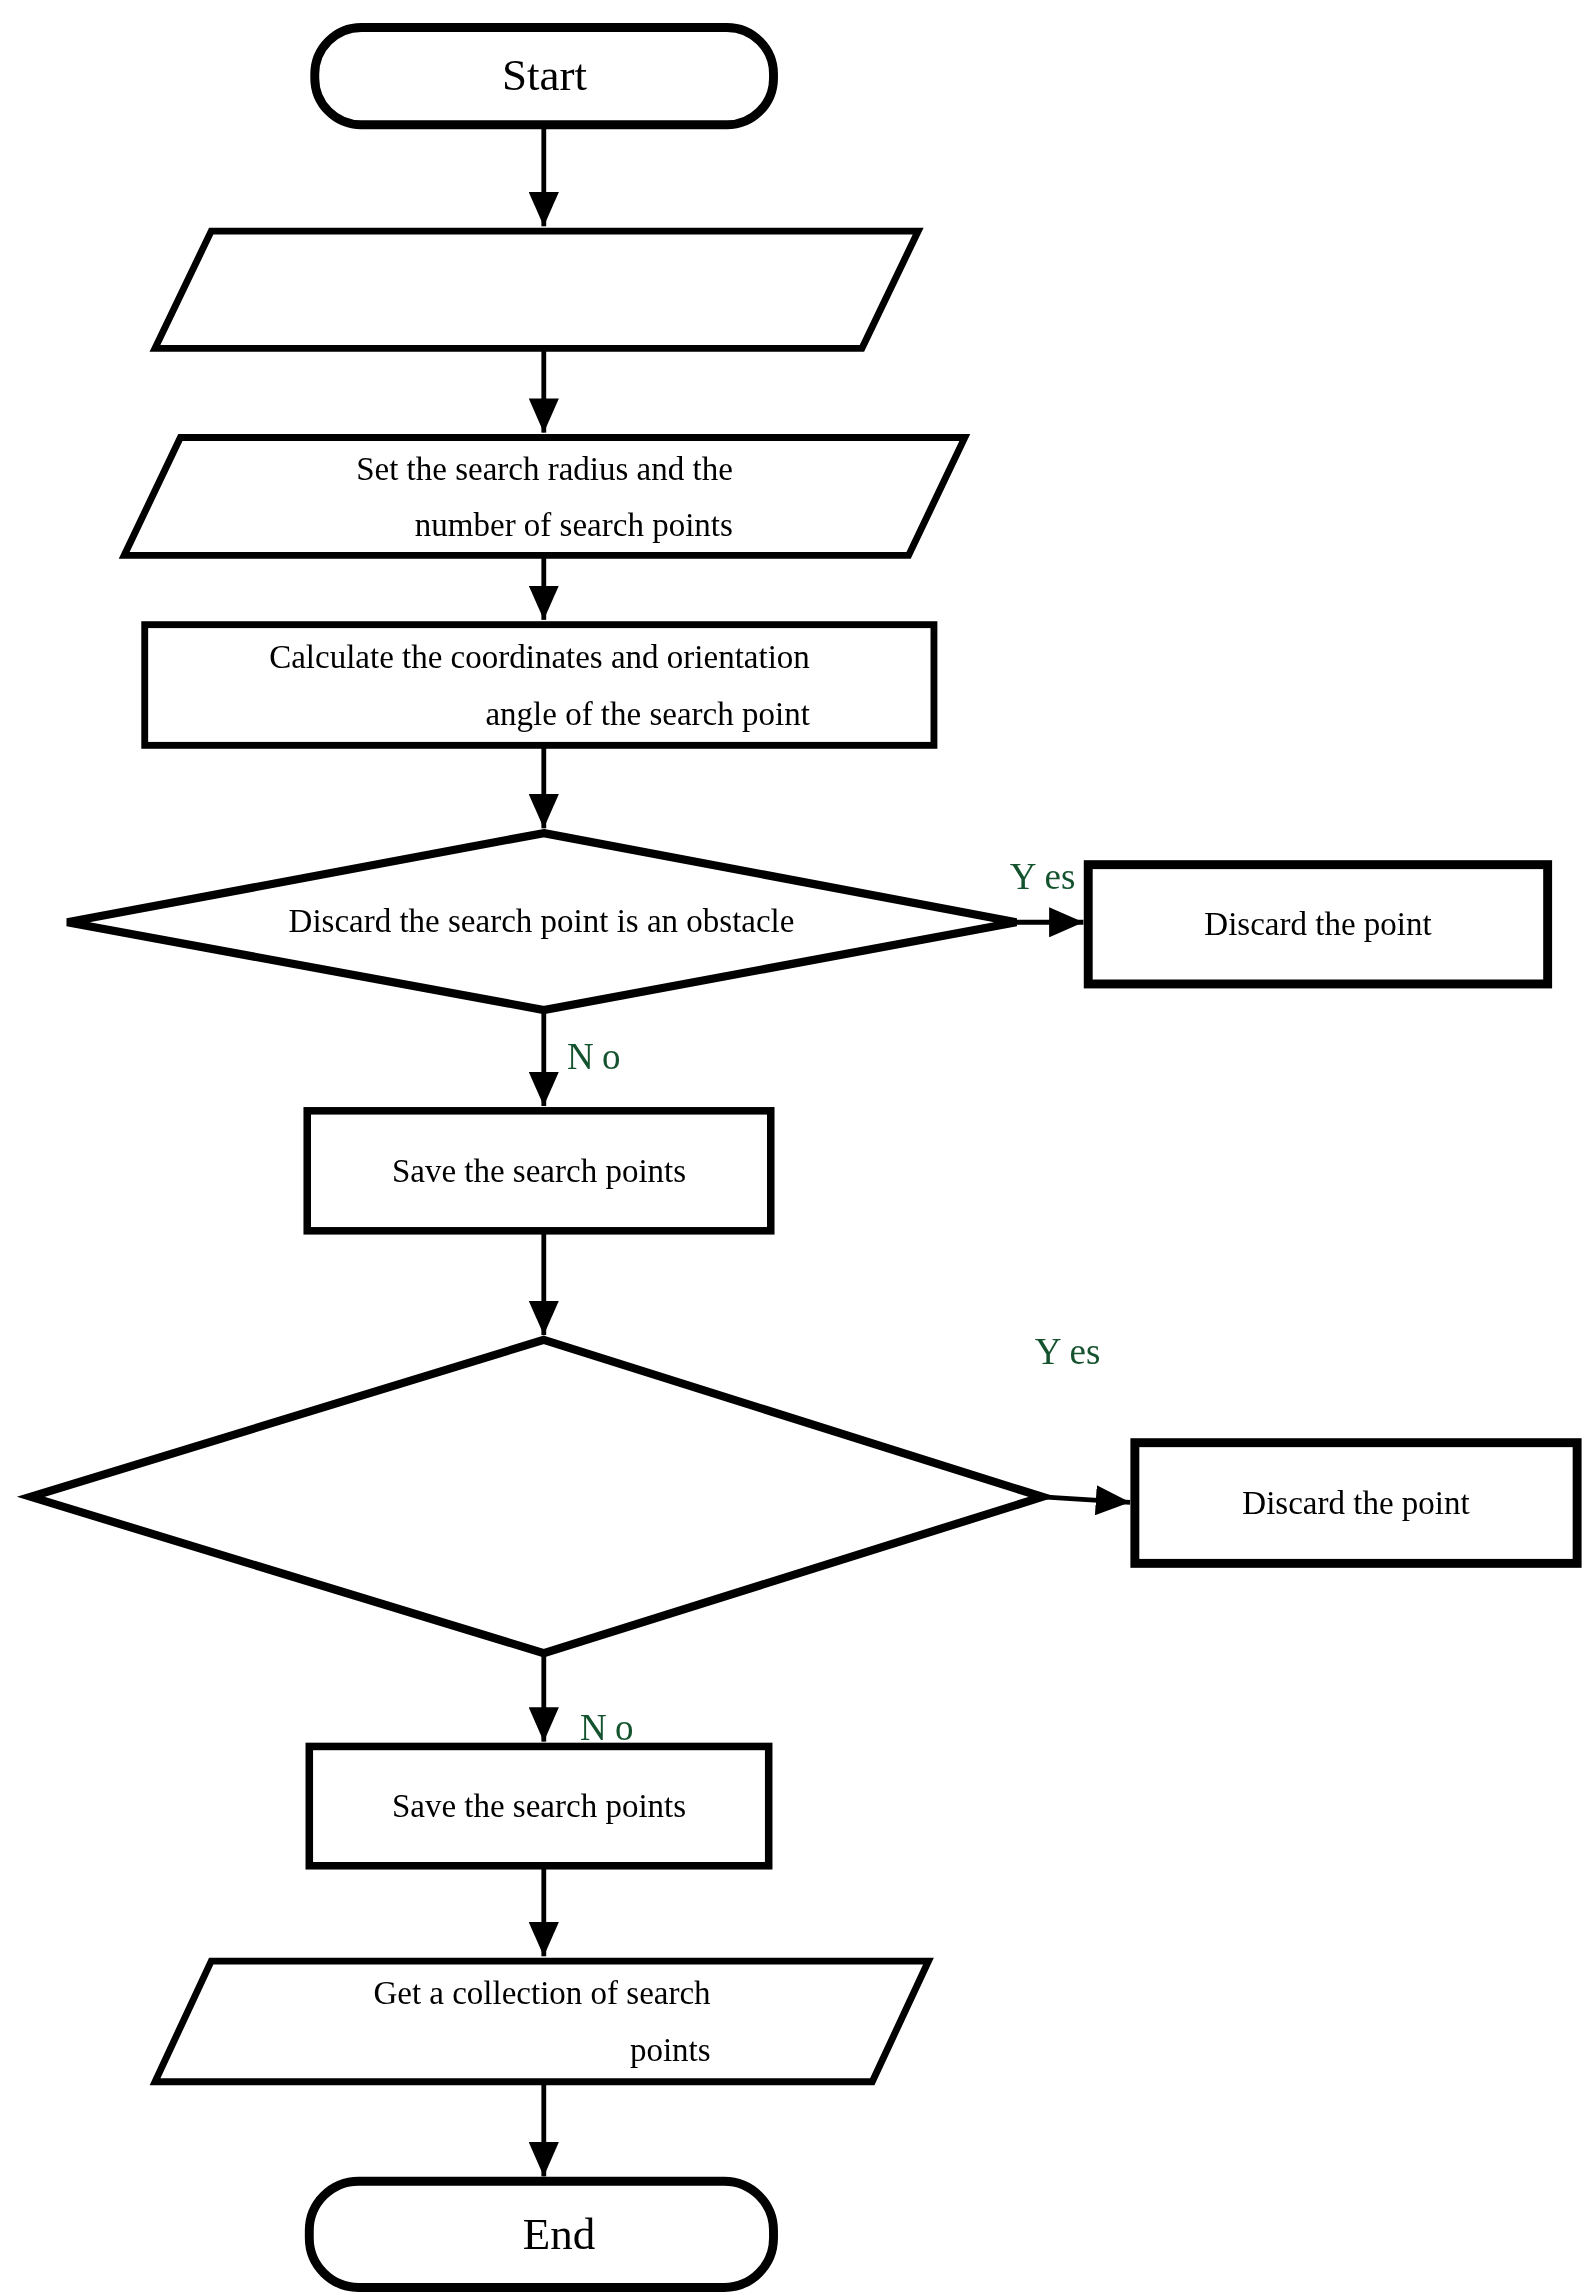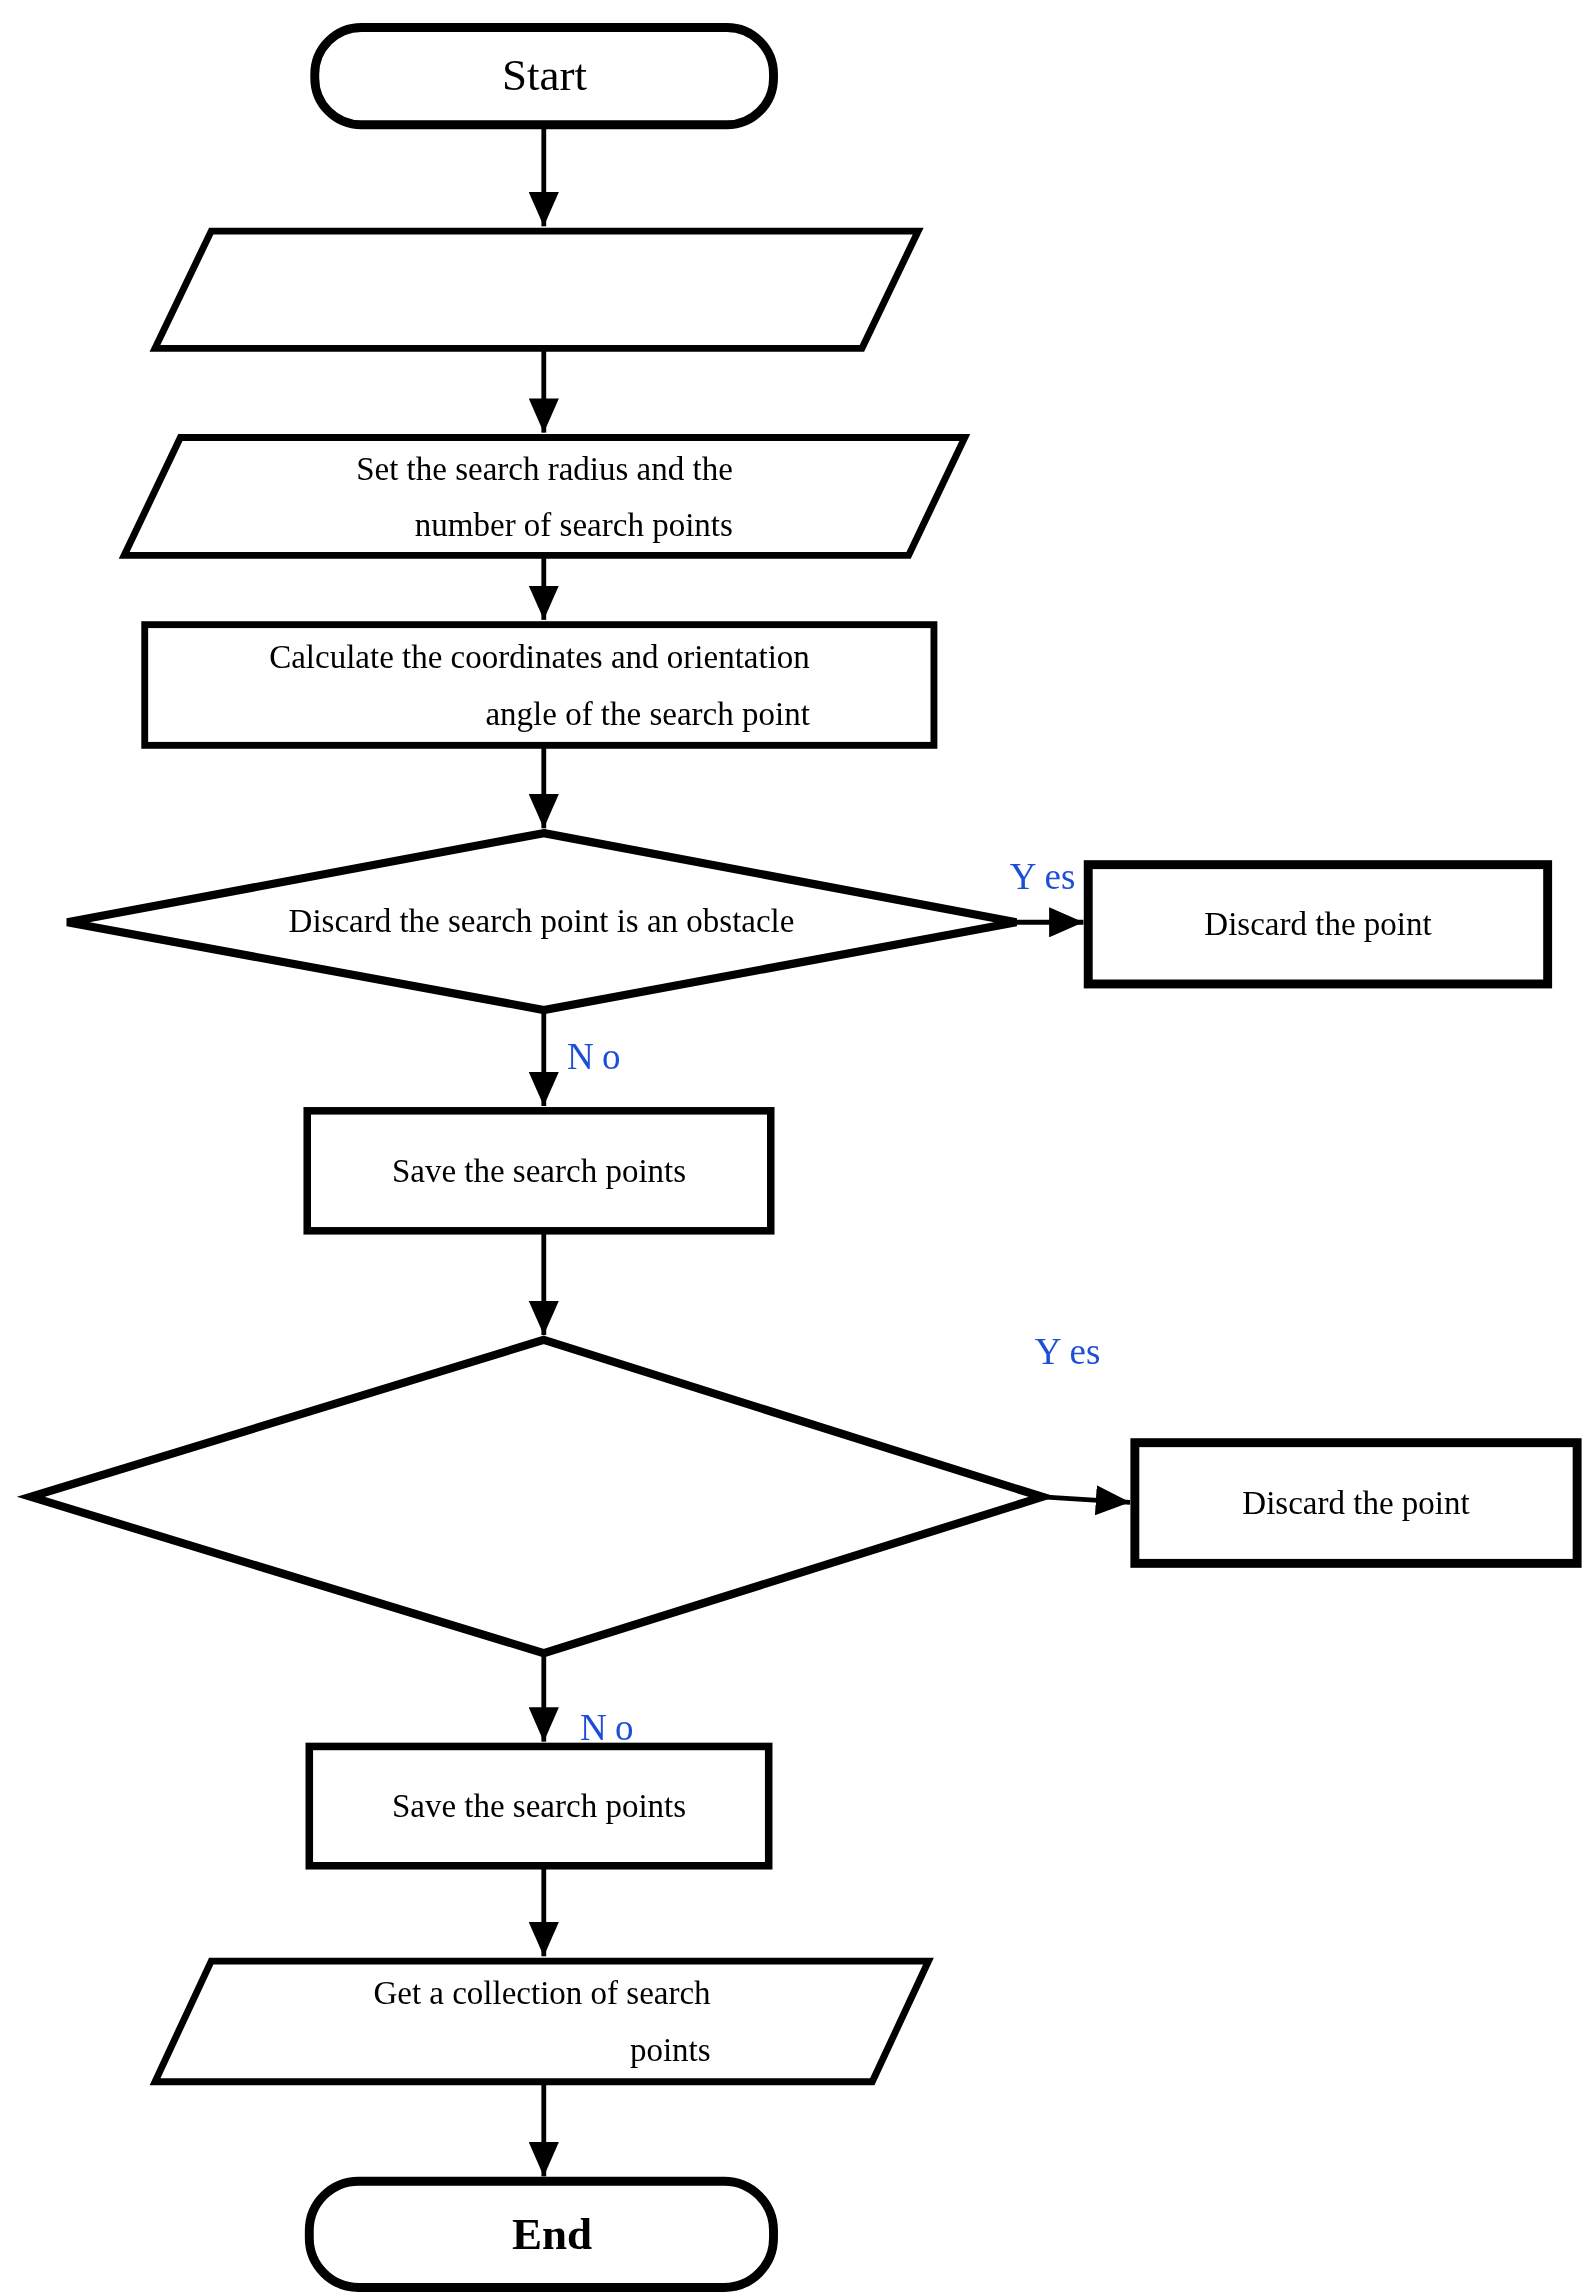--- a/index.html
+++ b/index.html
@@ -23,21 +23,21 @@
     font-size: 33px;
     line-height: 1.7;
     color: #000000;
   }
   .terminator-label { font-size: 45px; line-height: 1.1; }
   .edge-label {
     position: absolute;
     font-size: 37px;
     line-height: 1.1;
     text-align: center;
-    color: #1d4ed8;
+    color: #14532d;
   }
   .edge-label::first-letter { letter-spacing: 0.22em; }
 </style>
 </head>
 <body>
 
 <div id="page">
 
   <svg id="diagram-svg" width="1595" height="2295" viewBox="0 0 2326 3347">
     <defs>
@@ -92,21 +92,21 @@
   <div class="node-label" style="left:307px; top:1111px; width:464px; height:120px;">Save the search points</div>
 
 
   <div class="node-label" style="left:1135px; top:1443px; width:442px; height:121px;">Discard the point</div>
 
   <div class="node-label" style="left:309px; top:1747px; width:460px; height:119px;">Save the search points</div>
 
   <div class="node-label" style="left:155px; top:1961px; width:774px; height:121px;">Get a collection of search
 points</div>
 
-  <div class="node-label terminator-label" style="left:320px; top:2182px; width:464px; height:106px;font-weight:bold;">End</div>
+  <div class="node-label terminator-label" style="left:327px; top:2182px; width:464px; height:106px;">End</div>
 
   <div class="edge-label" style="left:974px; top:857px; width:137px;">Yes</div>
 
   <div class="edge-label" style="left:567px; top:1037px; width:117px; text-align:left;">No</div>
 
   <div class="edge-label" style="left:999px; top:1332px; width:137px;">Yes</div>
 
   <div class="edge-label" style="left:580px; top:1708px; width:117px; text-align:left;">No</div>
 
 </div>

